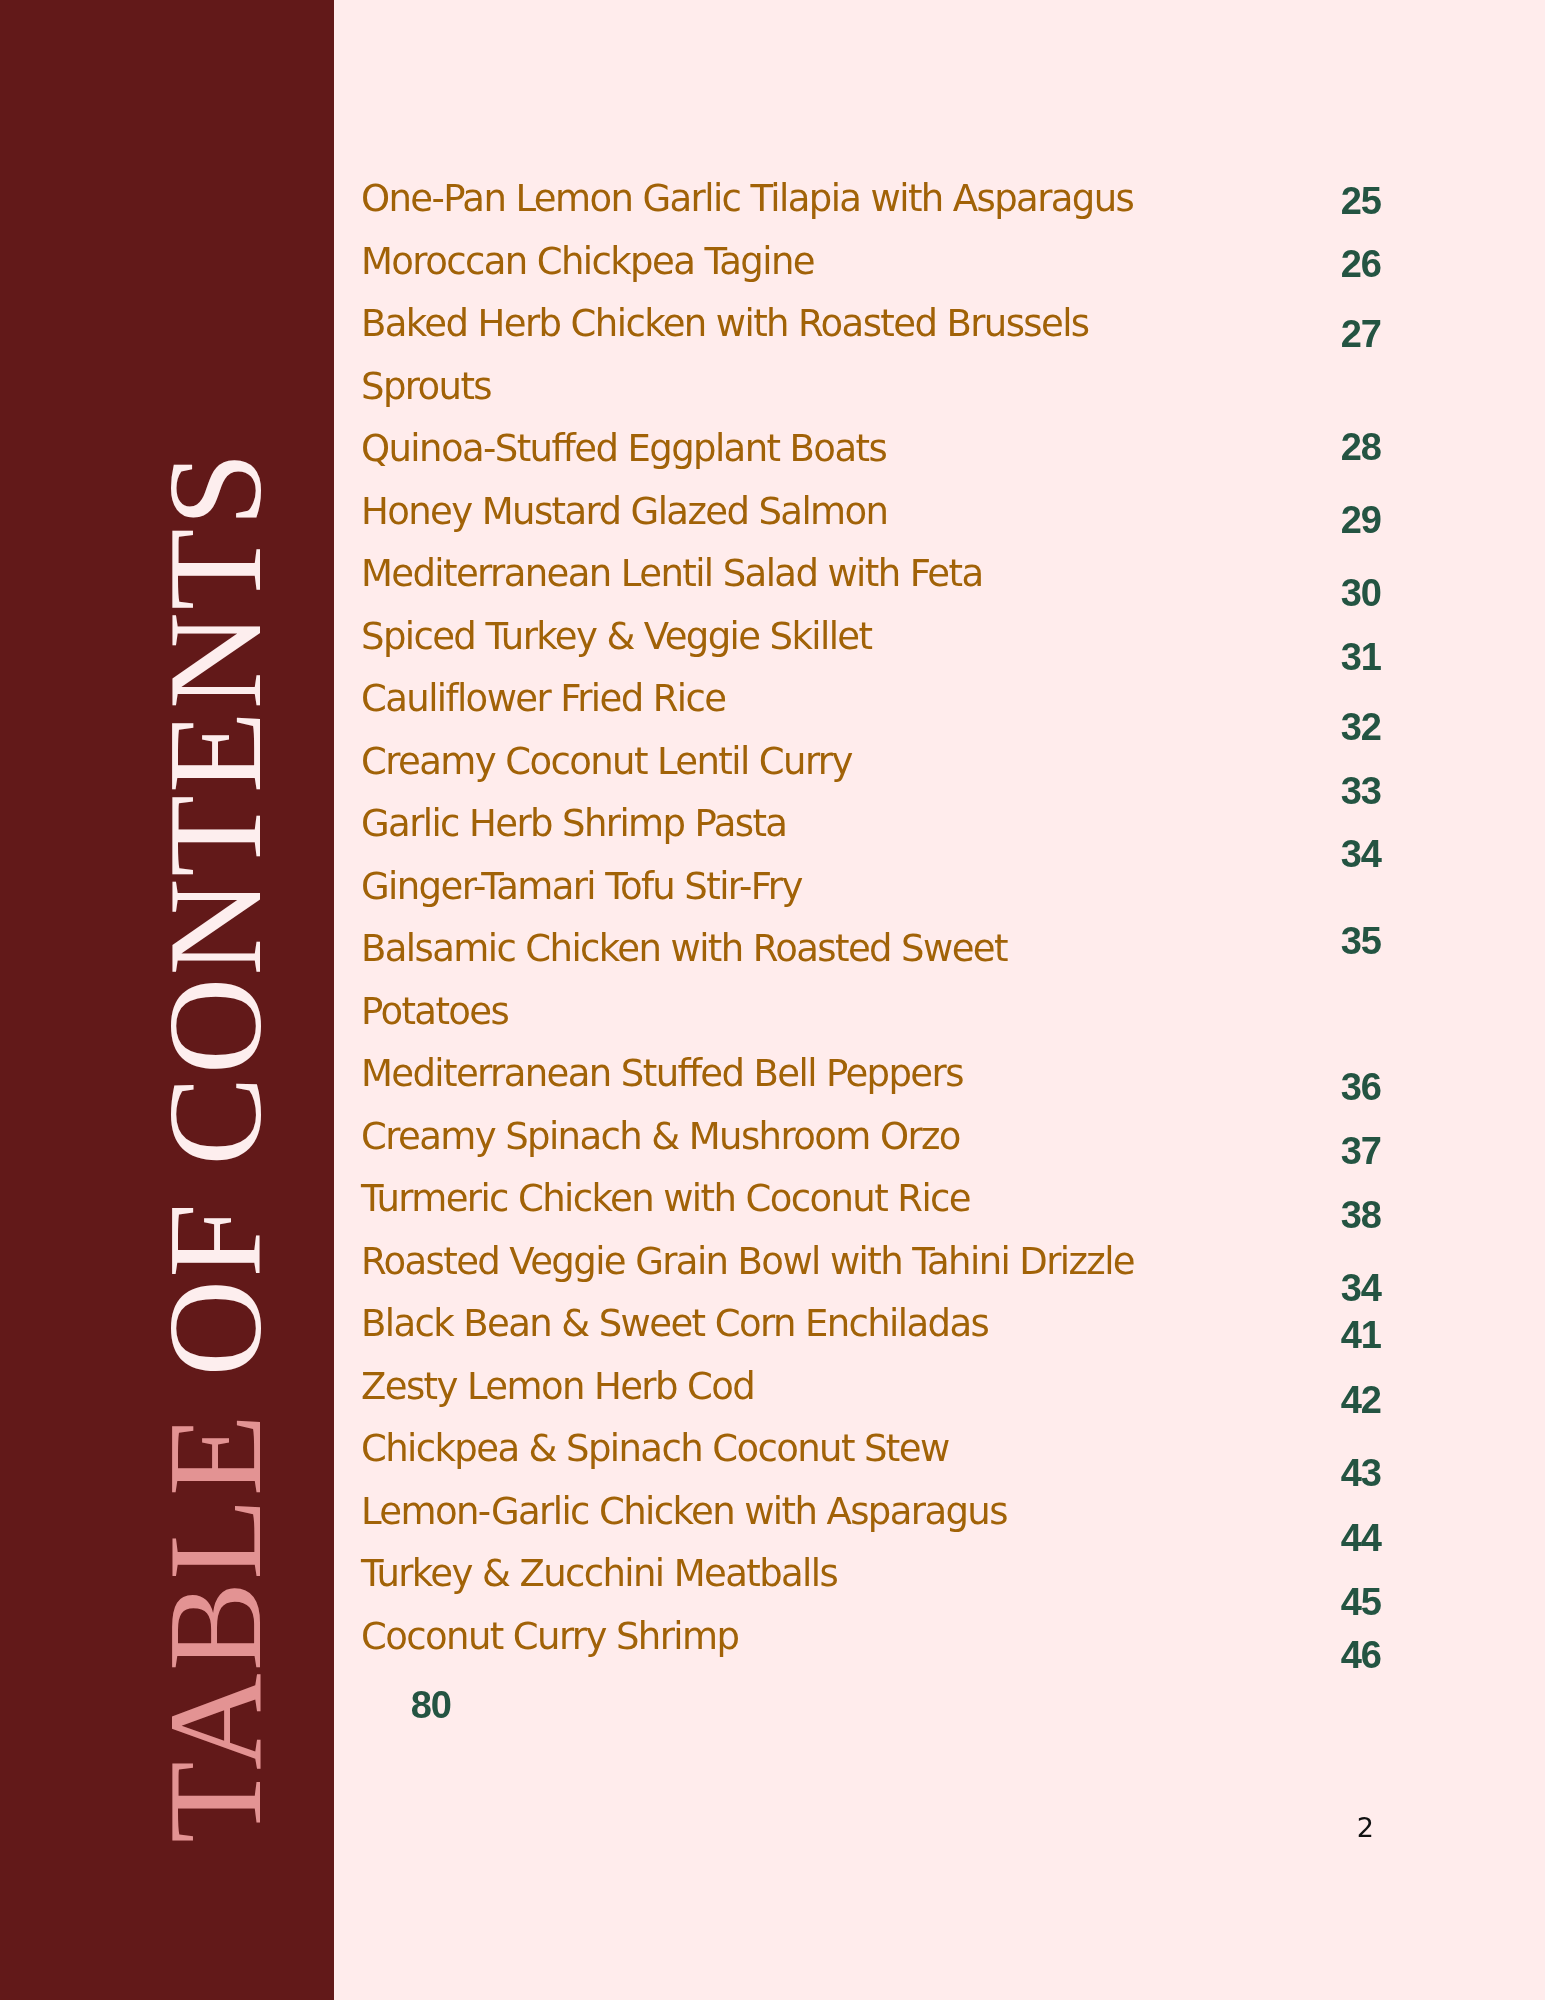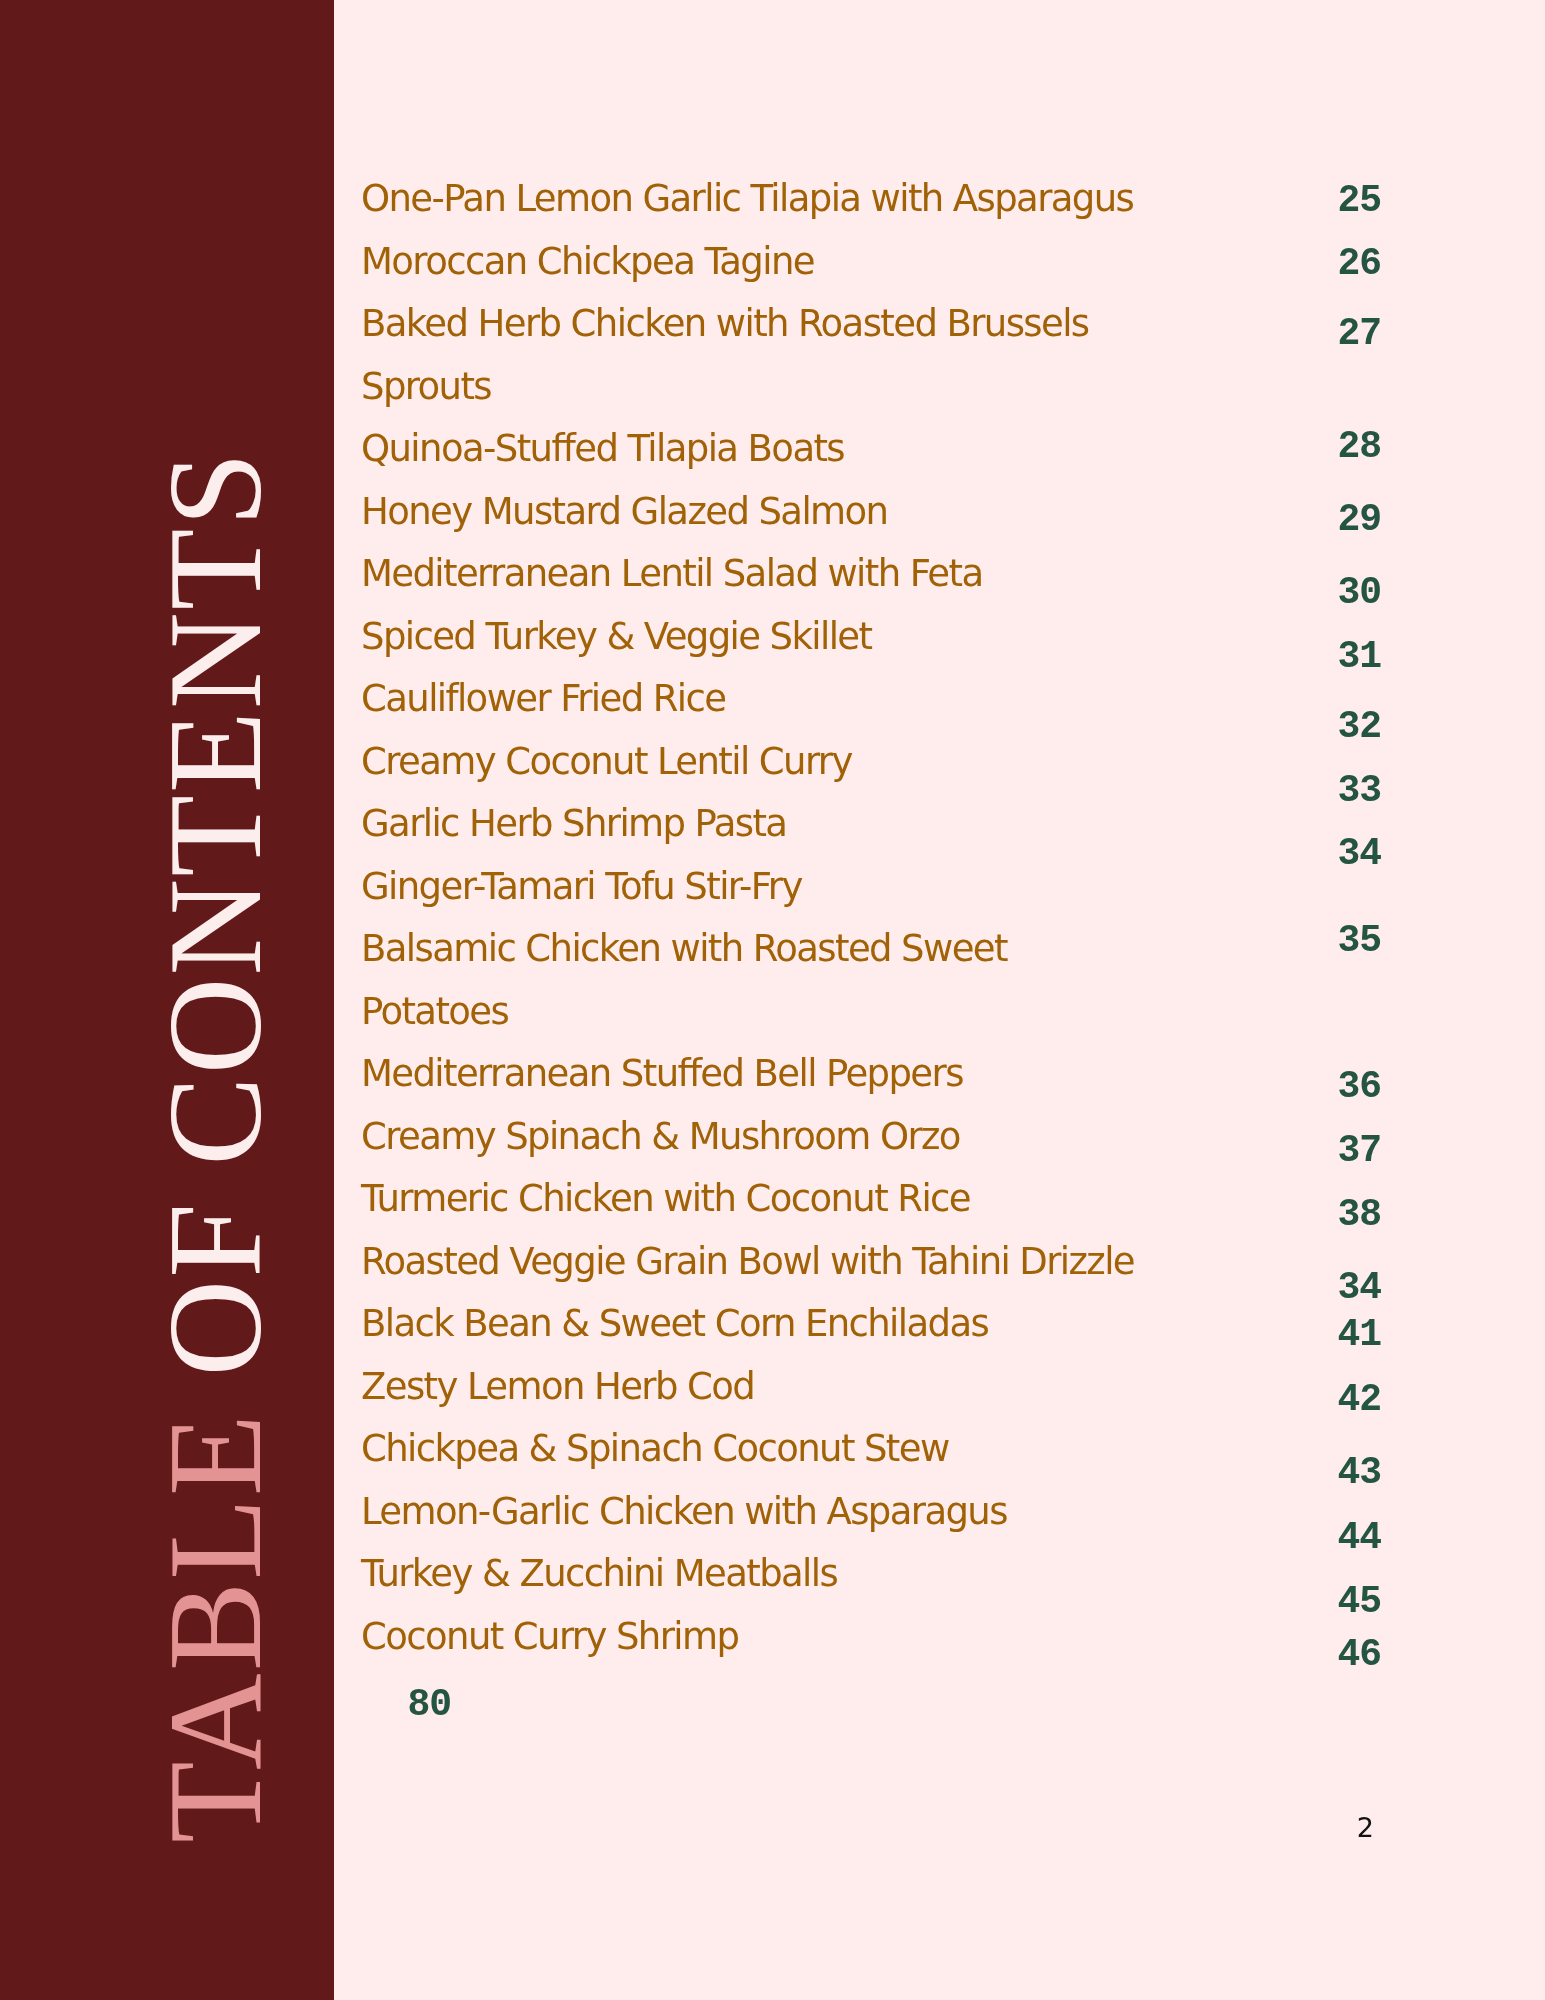--- a/index.html
+++ b/index.html
@@ -35,21 +35,21 @@
   .entry {
     width: 830px;
     font-family: "DejaVu Sans", sans-serif;
     font-size: 37px; line-height: 62.5px;
     color: #a16207;
     letter-spacing: -1.6px;
     margin-top: -12px;
   }
   .pg {
     width: 90px; text-align: right;
-    font-family: Liberation Mono, monospace;
+    font-family: Liberation Sans, sans-serif;
     font-weight: bold; font-size: 38px; line-height: 62.5px;
     color: #245442;
     letter-spacing: -1px;
     margin-top: -10px;
   }
   .pagenum {
     position: absolute; left: 1340px; top: 1812px; width: 34px; text-align: right;
     font-family: "DejaVu Sans", sans-serif; font-size: 27px; color: #111111;
   }
 </style>
@@ -70,21 +70,21 @@
   </div>
   <div class="row" style="height:62.5px">
     <div class="entry">Moroccan Chickpea Tagine</div>
     <div class="pg">26</div>
   </div>
   <div class="row" style="height:125px">
     <div class="entry" style="width:780px">Baked Herb Chicken with Roasted Brussels Sprouts</div>
     <div class="pg" style="margin-top:-2px">27</div>
   </div>
   <div class="row" style="height:62.5px">
-    <div class="entry">Quinoa-Stuffed Tilapia Boats</div>
+    <div class="entry">Quinoa-Stuffed Eggplant Boats</div>
     <div class="pg" style="margin-top:-14px">28</div>
   </div>
   <div class="row" style="height:62.5px">
     <div class="entry">Honey Mustard Glazed Salmon</div>
     <div class="pg" style="margin-top:-4px">29</div>
   </div>
   <div class="row" style="height:62.5px">
     <div class="entry">Mediterranean Lentil Salad with Feta</div>
     <div class="pg" style="margin-top:7px">30</div>
   </div>

